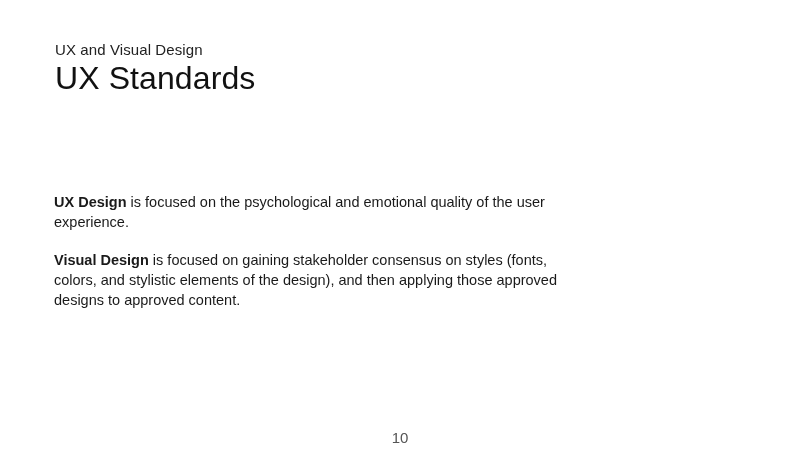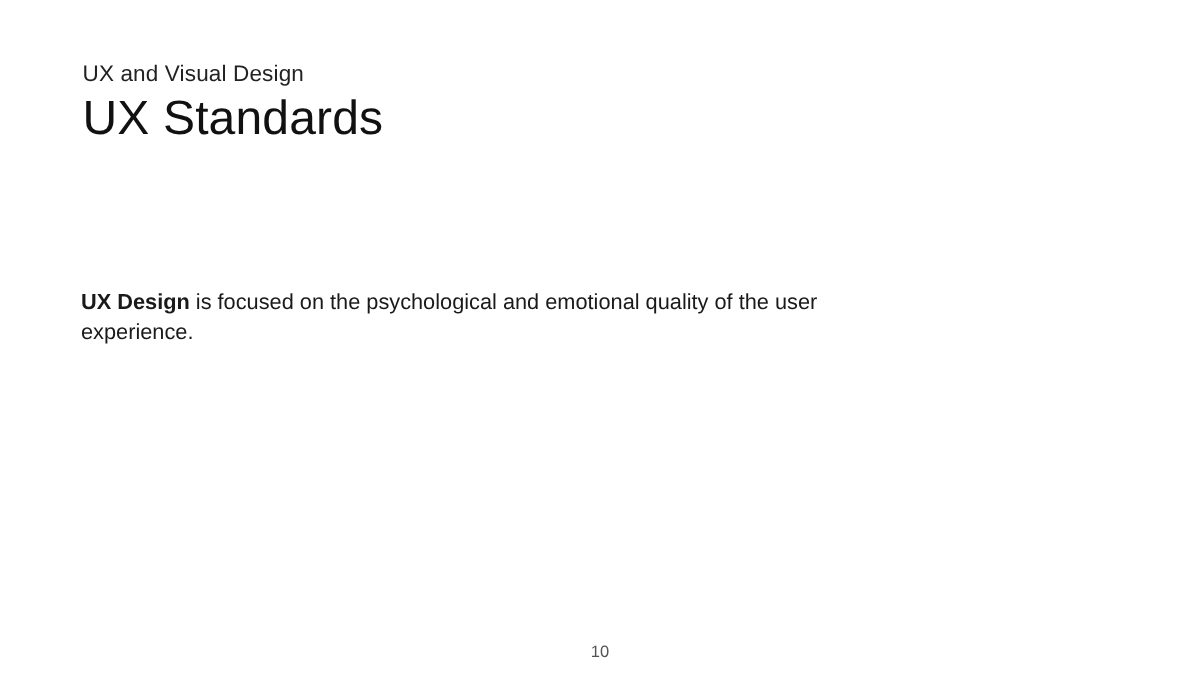--- a/index.html
+++ b/index.html
@@ -80,33 +80,34 @@
   }
   .para b {
     font-weight: bold;
   }
   .page-number {
     position: absolute;
     left: 0;
     right: 0;
     top: 429px;
     text-align: center;
-    font-size: 11px;
+    font-size: 15px;
     color: #555555;
   }
 </style>
 </head>
 <body>
 
 <div class="slide">
 
   <div class="eyebrow">UX and Visual Design</div>
 
   <div class="title">UX Standards</div>
 
 
   <div class="body">
     <p class="para"><b>UX Design</b><span> is focused on the psychological and emotional quality of the user experience.</span></p>
+    <p class="para"><b>Visual Design</b><span> is focused on gaining stakeholder consensus on styles (fonts, colors, and stylistic elements of the design), and then applying those approved designs to approved content.</span></p>
   </div>
 
   <div class="page-number">10</div>
 
 </div>
 
 </body></html>

